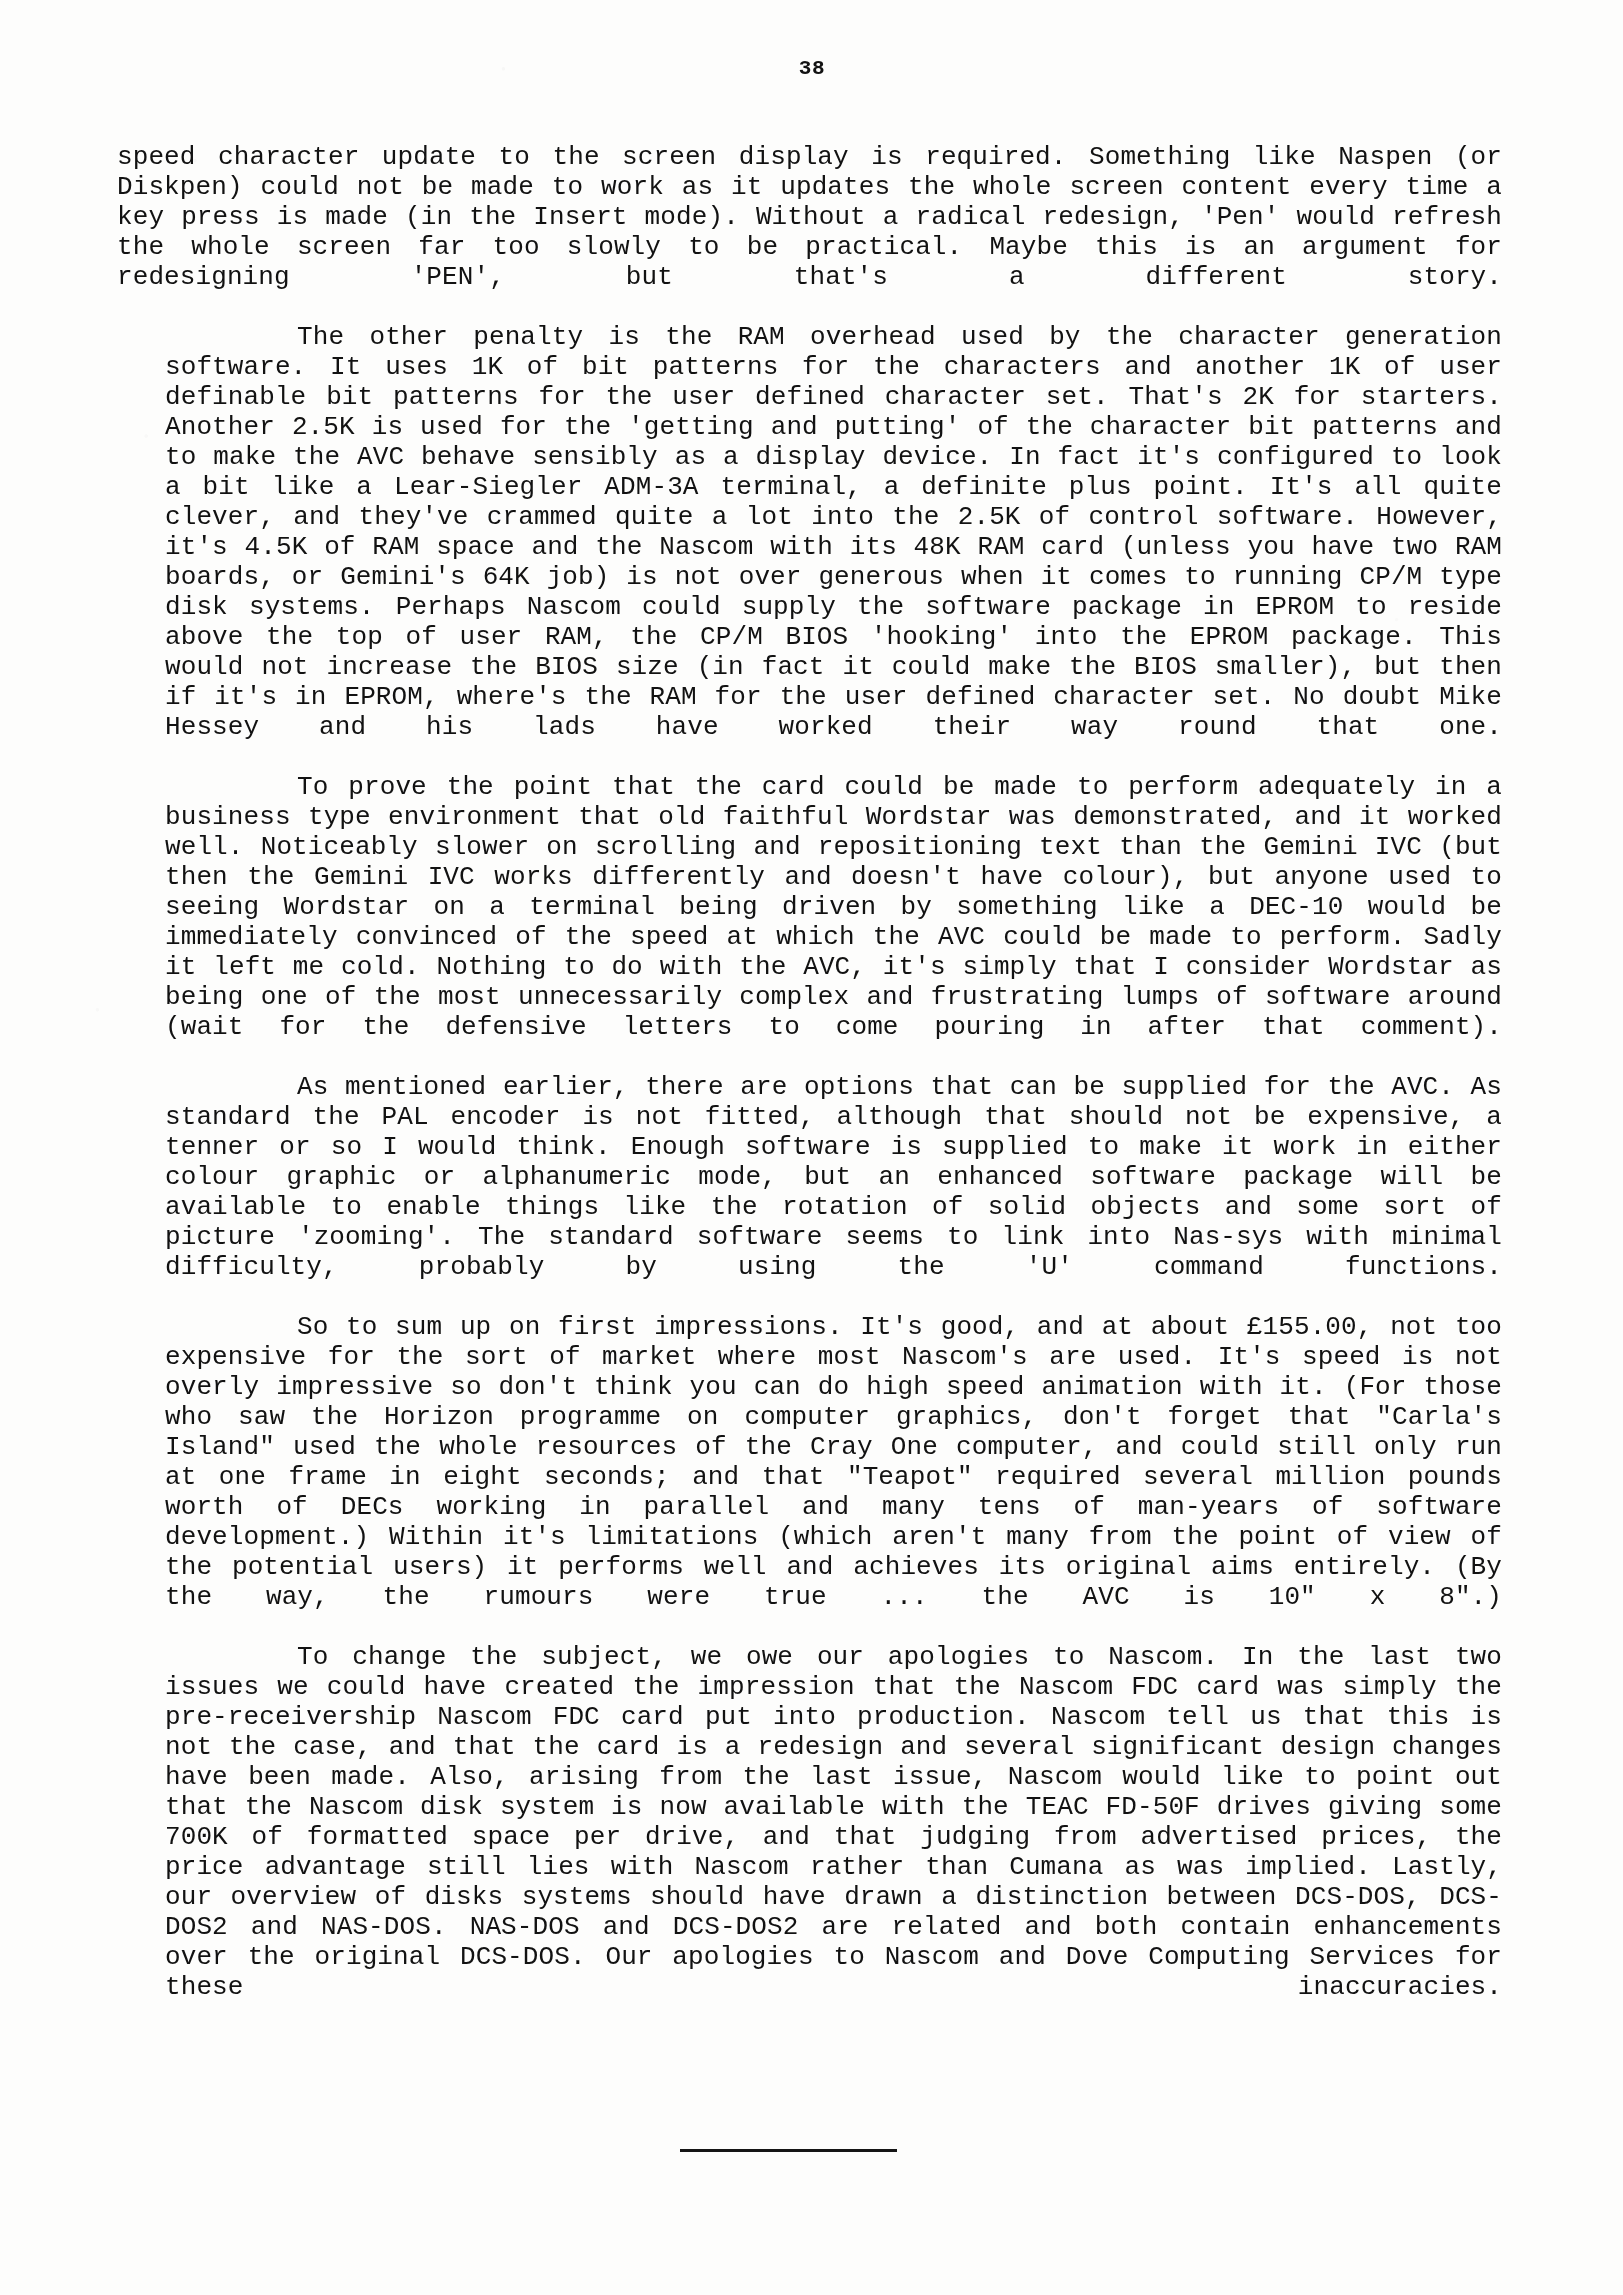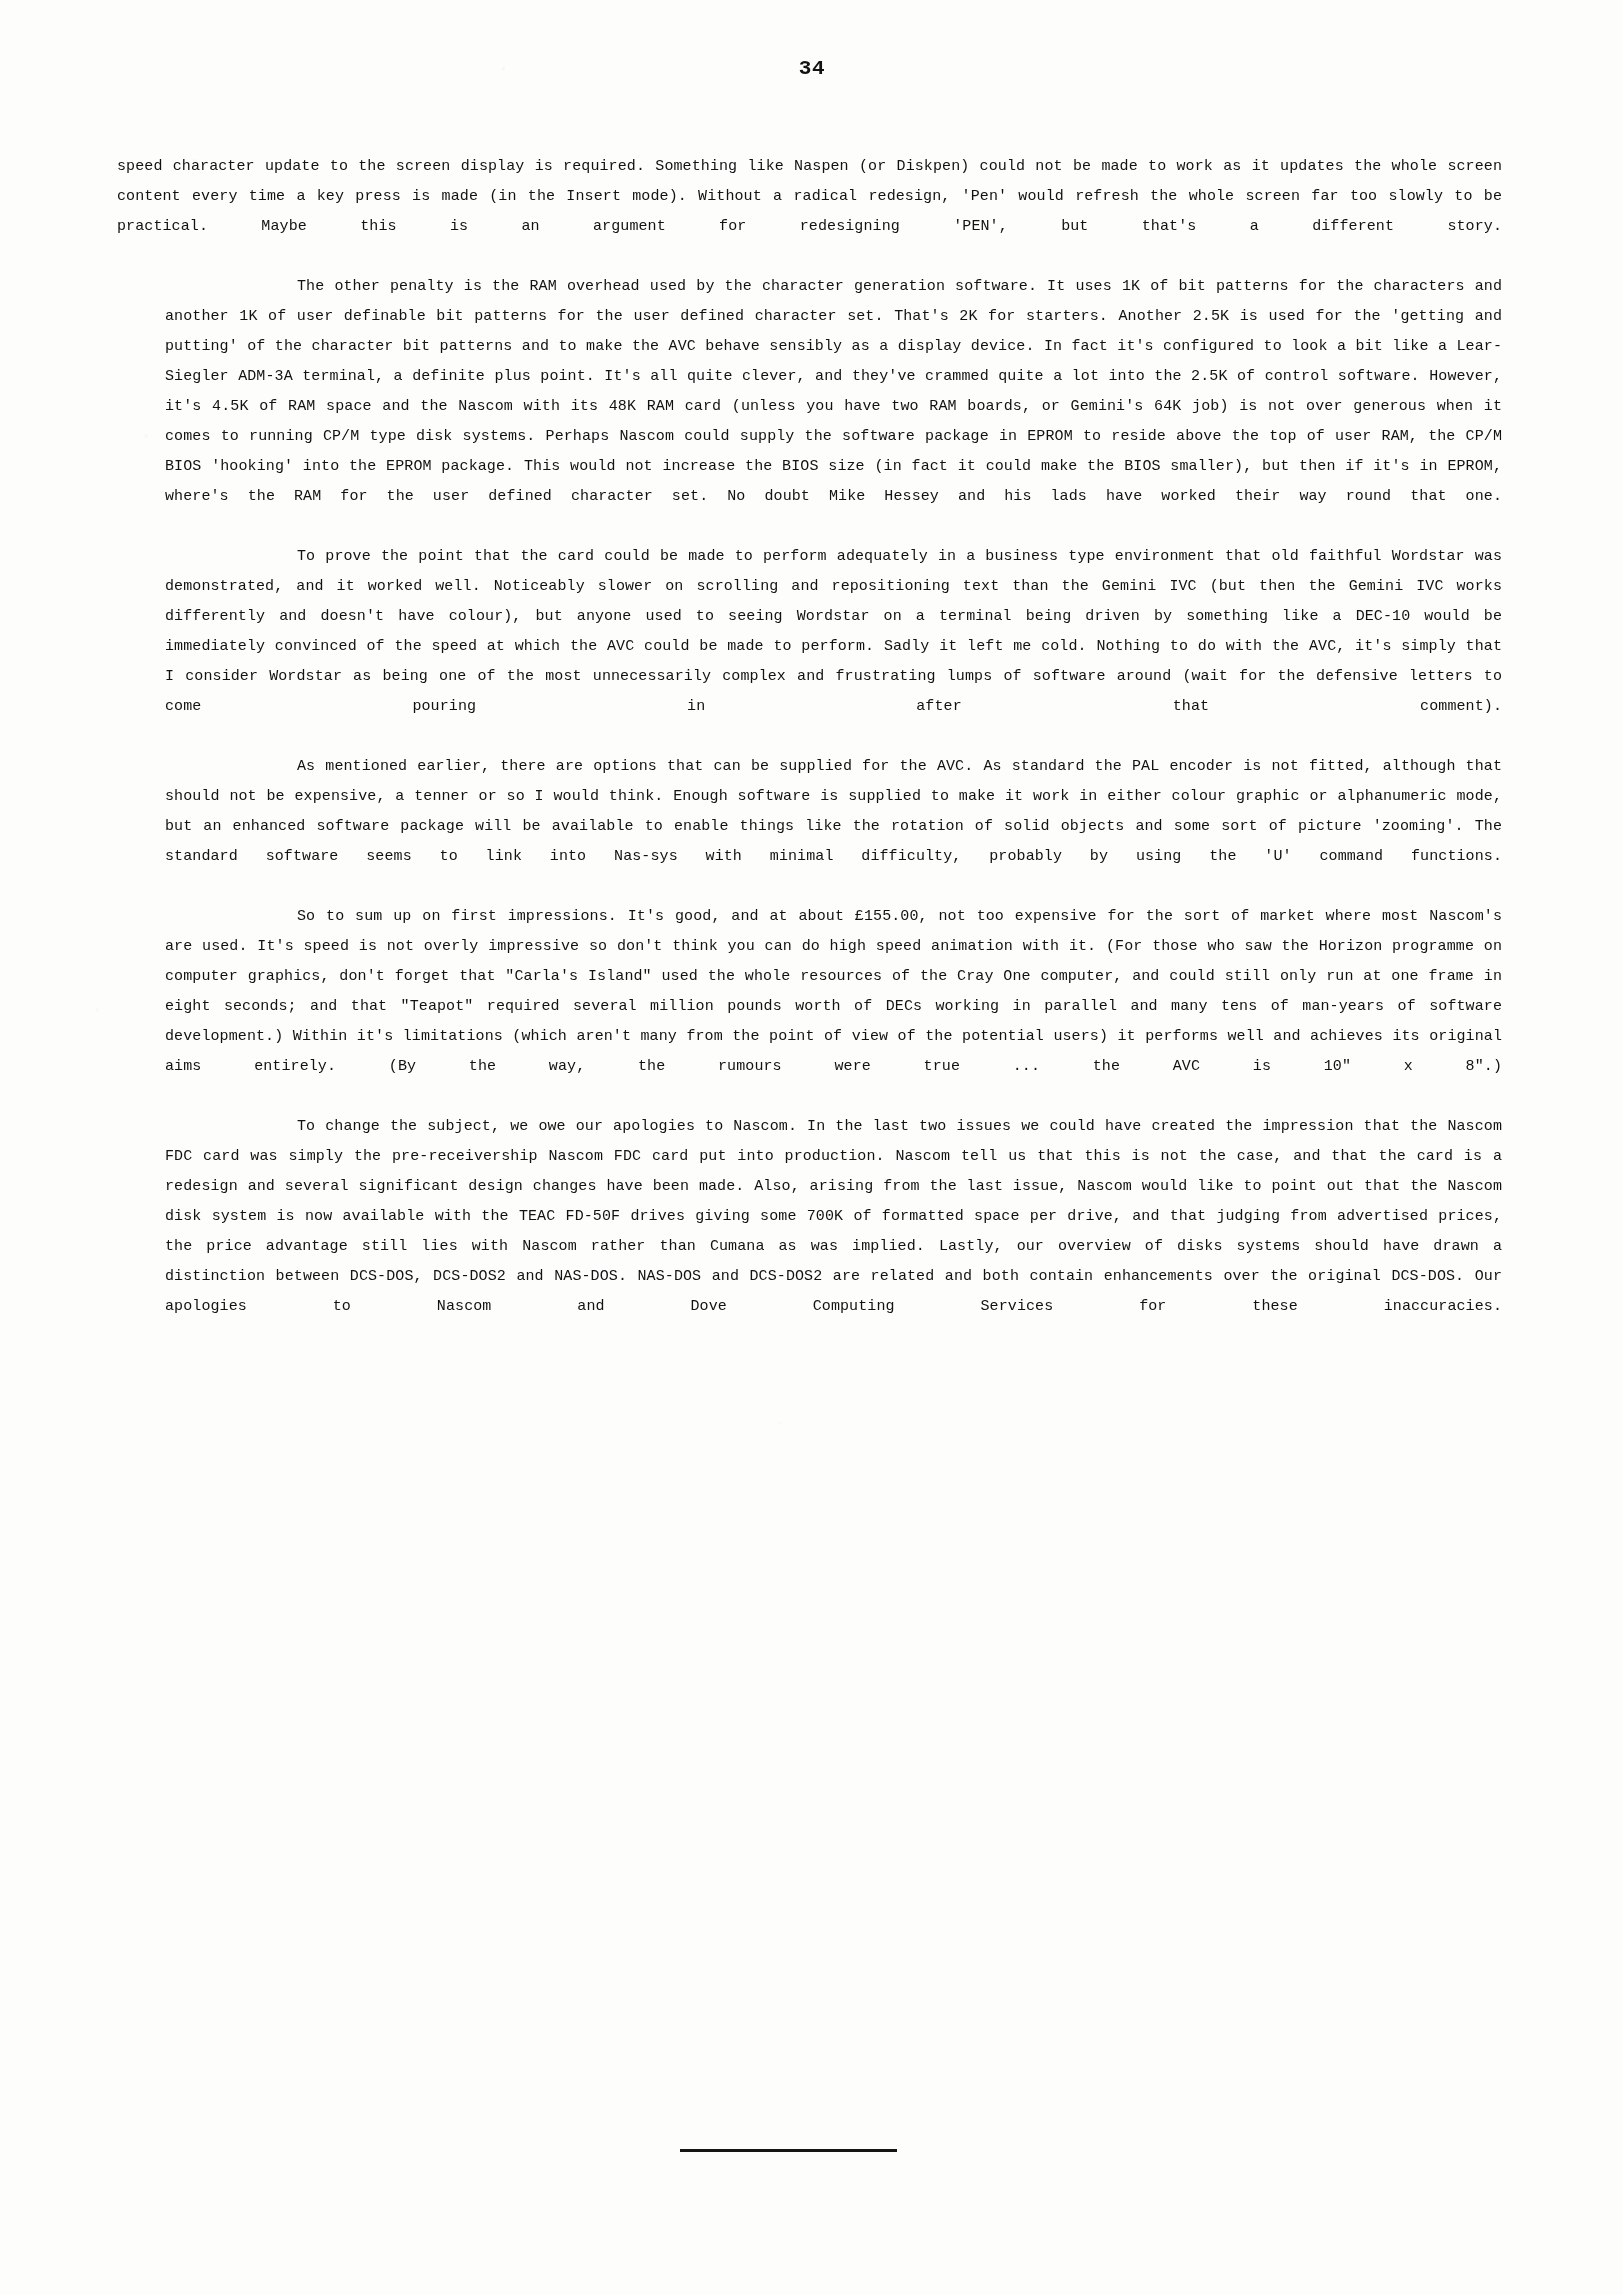--- a/index.html
+++ b/index.html
@@ -39,24 +39,24 @@
     left: 0;
     width: 1624px;
     text-align: center;
     font-size: 21px;
     font-weight: 700;
     letter-spacing: 0.7px;
   }
 
   .body-text {
     position: absolute;
-    top: 152px;
+    top: 142px;
     left: 117px;
     width: 1385px;
-    font-size: 15px;
+    font-size: 26px;
     line-height: 30px;
     text-align: justify;
     text-justify: inter-word;
     letter-spacing: 0.1px;
     word-spacing: 0.3px;
   }
 
   .body-text p {
     margin: 0;
     text-indent: 0;
@@ -93,21 +93,21 @@
     background: #151515;
   }
 </style>
 </head>
 <body>
 
 <div class="page">
 
   <div class="paper-grain"></div>
 
-  <div class="page-number">34</div>
+  <div class="page-number">38</div>
 
   <div class="body-text">
     <p>speed character update to the screen display is required. Something like Naspen (or Diskpen) could not be made to work as it updates the whole screen content every time a key press is made (in the Insert mode). Without a radical redesign, 'Pen' would refresh the whole screen far too slowly to be practical. Maybe this is an argument for redesigning 'PEN', but that's a different story.</p>
     <p class="indented">The other penalty is the RAM overhead used by the character generation software. It uses 1K of bit patterns for the characters and another 1K of user definable bit patterns for the user defined character set. That's 2K for starters. Another 2.5K is used for the 'getting and putting' of the character bit patterns and to make the AVC behave sensibly as a display device. In fact it's configured to look a bit like a Lear-Siegler ADM-3A terminal, a definite plus point. It's all quite clever, and they've crammed quite a lot into the 2.5K of control software. However, it's 4.5K of RAM space and the Nascom with its 48K RAM card (unless you have two RAM boards, or Gemini's 64K job) is not over generous when it comes to running CP/M type disk systems. Perhaps Nascom could supply the software package in EPROM to reside above the top of user RAM, the CP/M BIOS 'hooking' into the EPROM package. This would not increase the BIOS size (in fact it could make the BIOS smaller), but then if it's in EPROM, where's the RAM for the user defined character set. No doubt Mike Hessey and his lads have worked their way round that one.</p>
     <p class="indented">To prove the point that the card could be made to perform adequately in a business type environment that old faithful Wordstar was demonstrated, and it worked well. Noticeably slower on scrolling and repositioning text than the Gemini IVC (but then the Gemini IVC works differently and doesn't have colour), but anyone used to seeing Wordstar on a terminal being driven by something like a DEC-10 would be immediately convinced of the speed at which the AVC could be made to perform. Sadly it left me cold. Nothing to do with the AVC, it's simply that I consider Wordstar as being one of the most unnecessarily complex and frustrating lumps of software around (wait for the defensive letters to come pouring in after that comment).</p>
     <p class="indented">As mentioned earlier, there are options that can be supplied for the AVC. As standard the PAL encoder is not fitted, although that should not be expensive, a tenner or so I would think. Enough software is supplied to make it work in either colour graphic or alphanumeric mode, but an enhanced software package will be available to enable things like the rotation of solid objects and some sort of picture 'zooming'. The standard software seems to link into Nas-sys with minimal difficulty, probably by using the 'U' command functions.</p>
     <p class="indented">So to sum up on first impressions. It's good, and at about £155.00, not too expensive for the sort of market where most Nascom's are used. It's speed is not overly impressive so don't think you can do high speed animation with it. (For those who saw the Horizon programme on computer graphics, don't forget that "Carla's Island" used the whole resources of the Cray One computer, and could still only run at one frame in eight seconds; and that "Teapot" required several million pounds worth of DECs working in parallel and many tens of man-years of software development.) Within it's limitations (which aren't many from the point of view of the potential users) it performs well and achieves its original aims entirely. (By the way, the rumours were true ... the AVC is 10" x 8".)</p>
     <p class="indented">To change the subject, we owe our apologies to Nascom. In the last two issues we could have created the impression that the Nascom FDC card was simply the pre-receivership Nascom FDC card put into production. Nascom tell us that this is not the case, and that the card is a redesign and several significant design changes have been made. Also, arising from the last issue, Nascom would like to point out that the Nascom disk system is now available with the TEAC FD-50F drives giving some 700K of formatted space per drive, and that judging from advertised prices, the price advantage still lies with Nascom rather than Cumana as was implied. Lastly, our overview of disks systems should have drawn a distinction between DCS-DOS, DCS-DOS2 and NAS-DOS. NAS-DOS and DCS-DOS2 are related and both contain enhancements over the original DCS-DOS. Our apologies to Nascom and Dove Computing Services for these inaccuracies.</p>
   </div>
 

